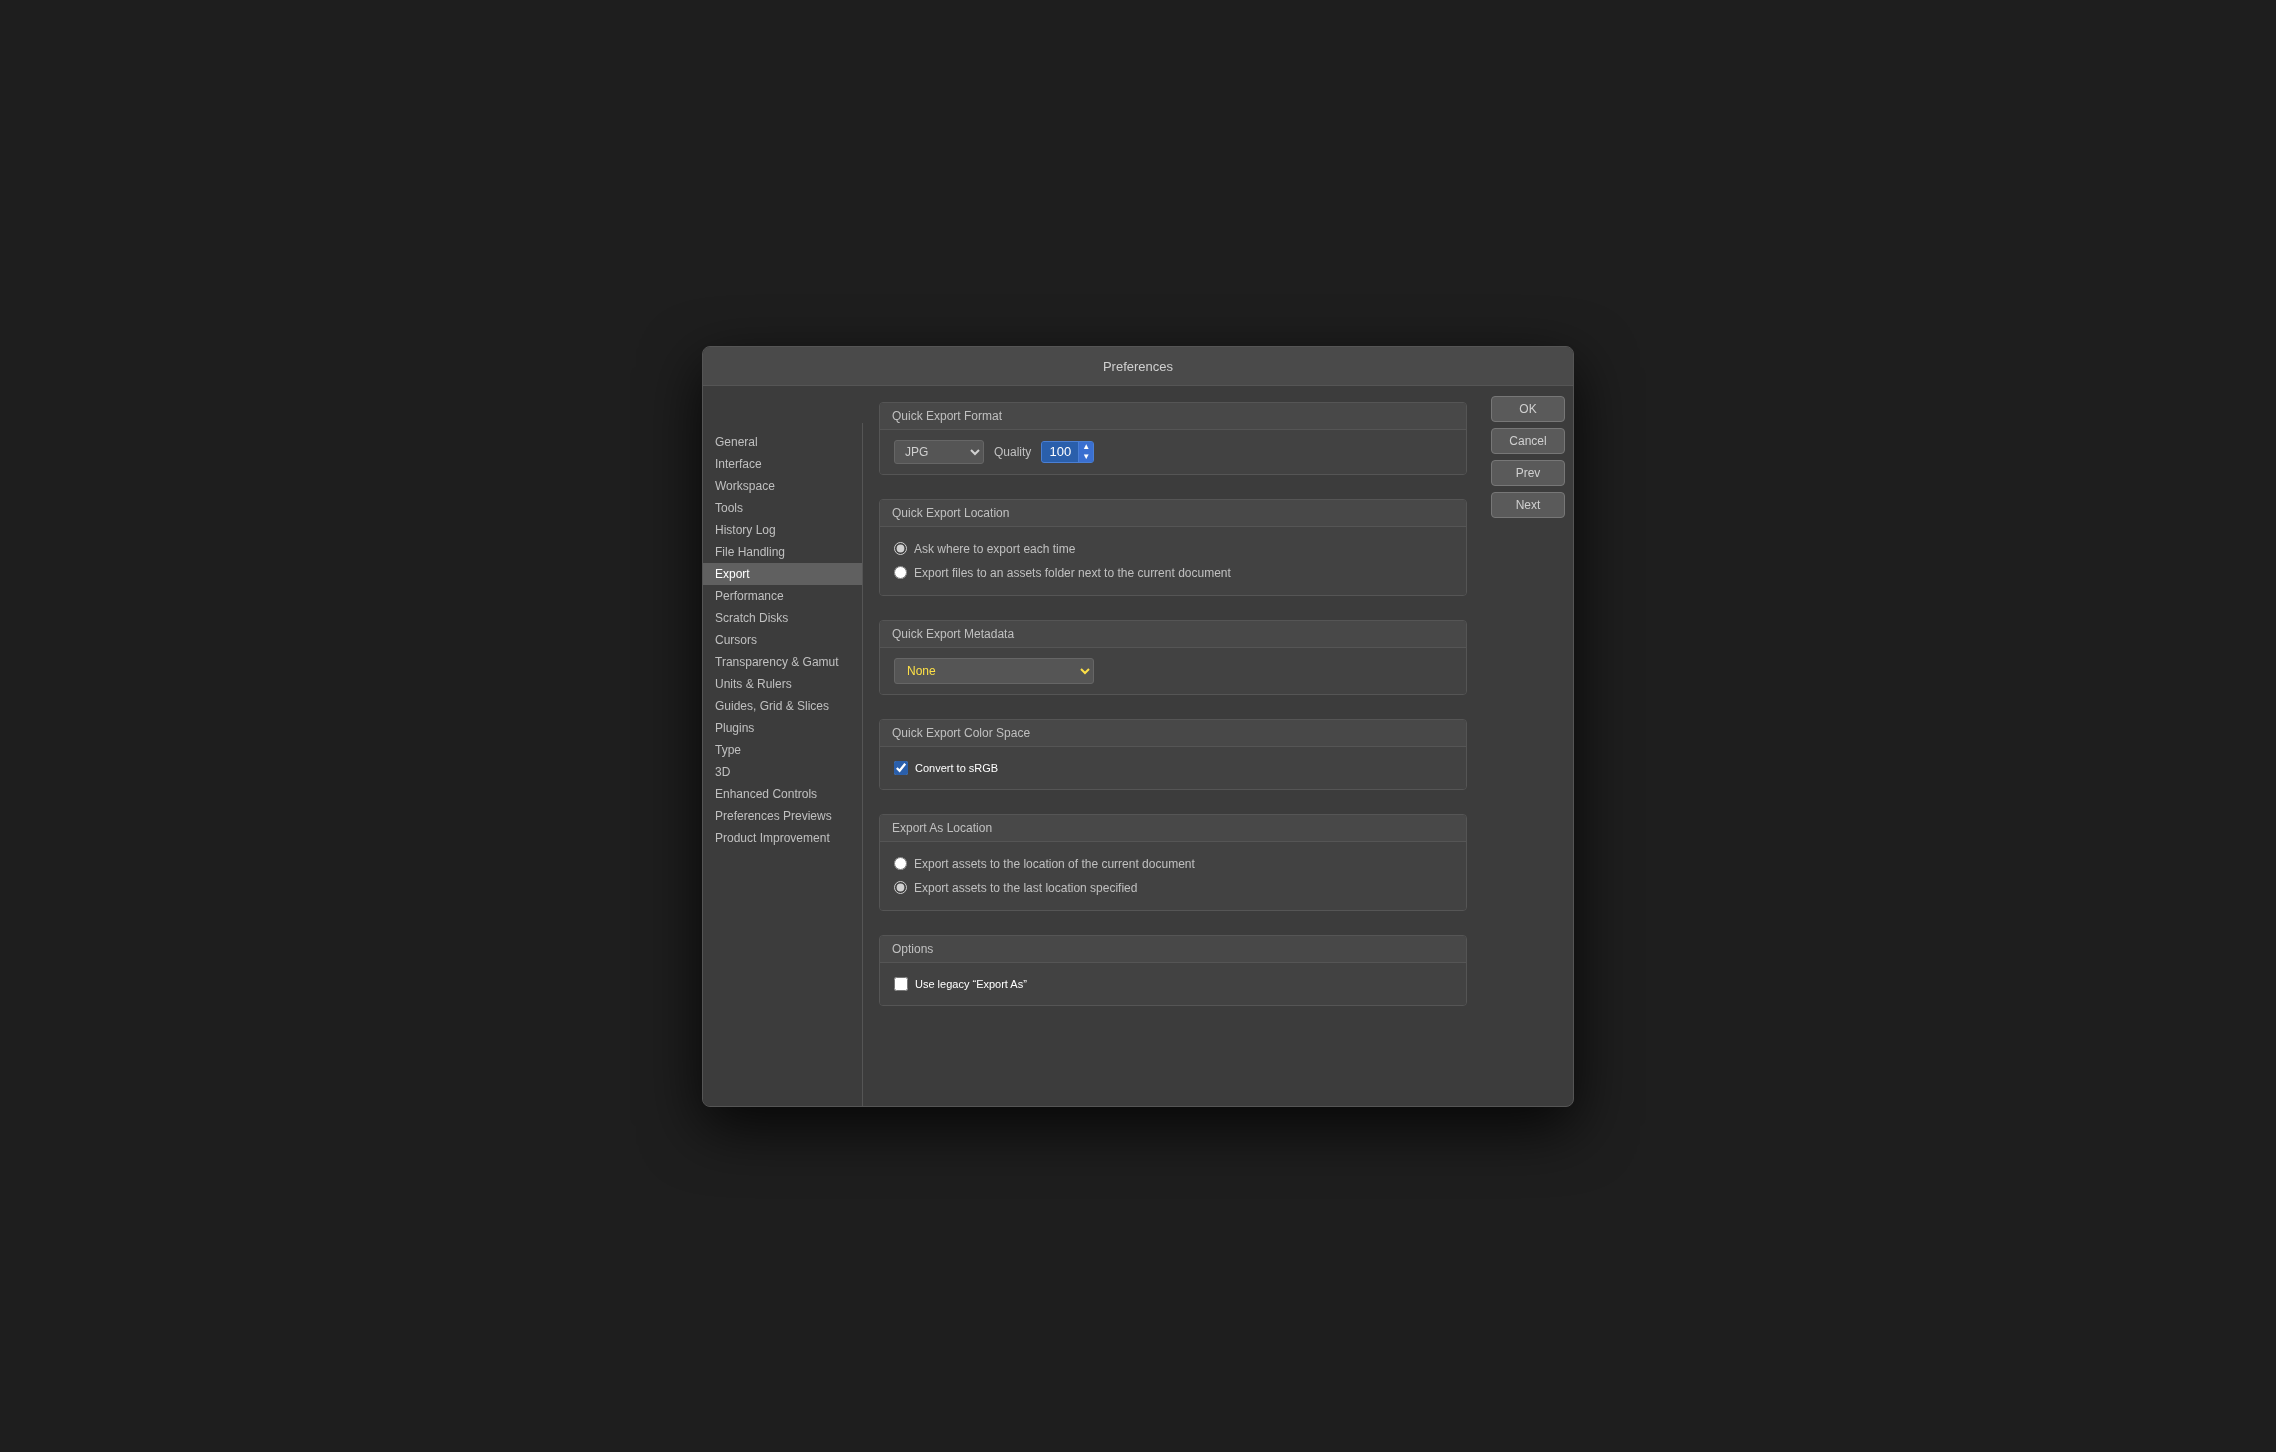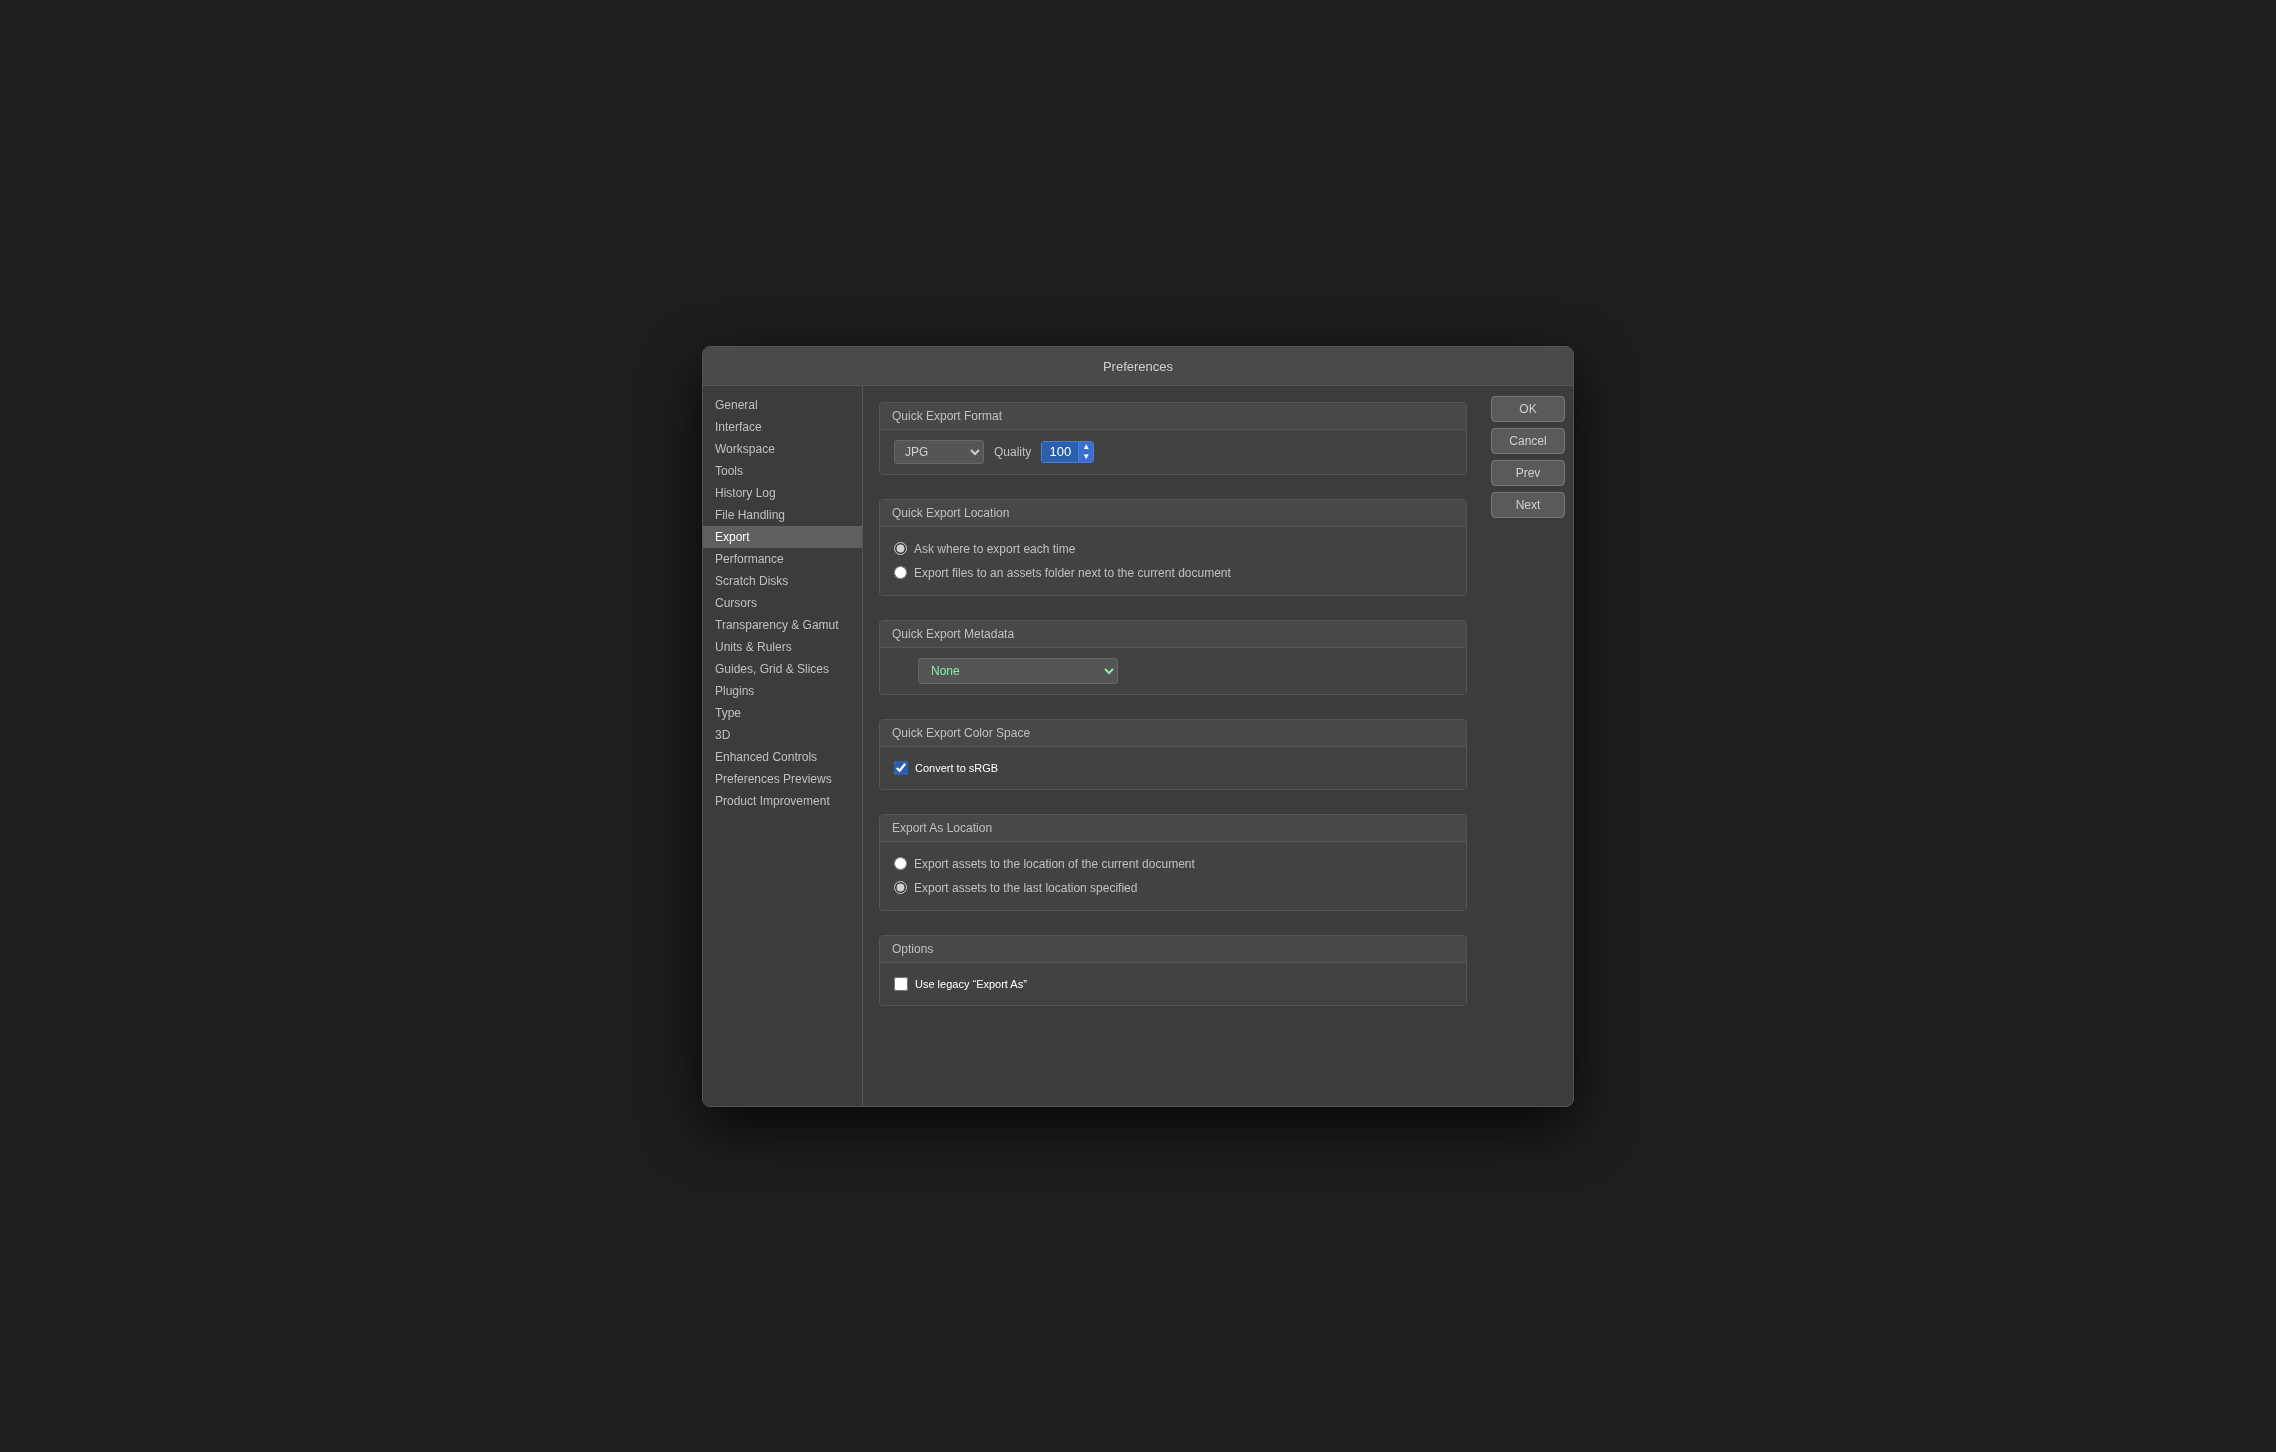--- a/index.html
+++ b/index.html
@@ -40,20 +40,21 @@
     }
 
     
     .sidebar {
       width: 160px;
       background: #3c3c3c;
       border-right: 1px solid #555;
       padding: 8px 0;
       overflow-y: auto;
       flex-shrink: 0;
+      margin-top: 37px;
     }
 
     .sidebar-item {
       padding: 4px 12px;
       font-size: 12px;
       color: #c0c0c0;
       cursor: pointer;
       white-space: nowrap;
     }
 
@@ -191,28 +192,27 @@
     .radio-row label {
       font-size: 12px;
       color: #c0c0c0;
       cursor: pointer;
     }
 
     
     .metadata-select {
       background: #555;
       border: 1px solid #666;
-      color: #86efac;
+      color: #fde047;
       font-size: 12px;
       padding: 4px 8px;
       border-radius: 3px;
       width: 200px;
       cursor: pointer;
       appearance: auto;
-      margin-left: 24px;
     }
 
     
     .checkbox-row {
       display: flex;
       align-items: center;
       gap: 7px;
       padding: 4px 0;
     }
 

